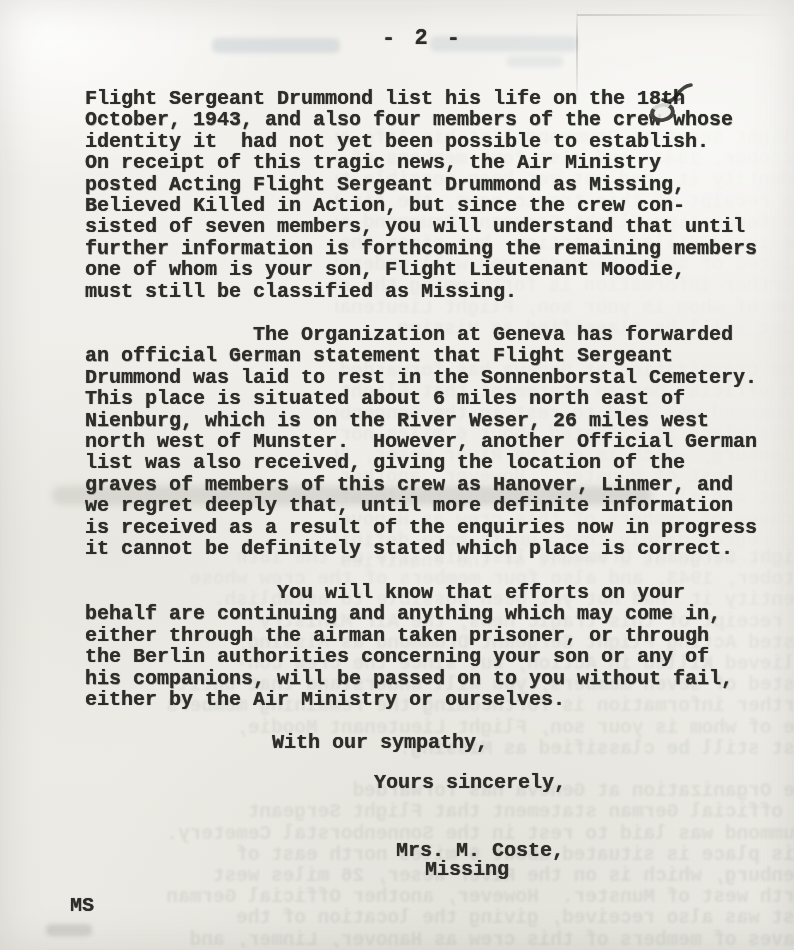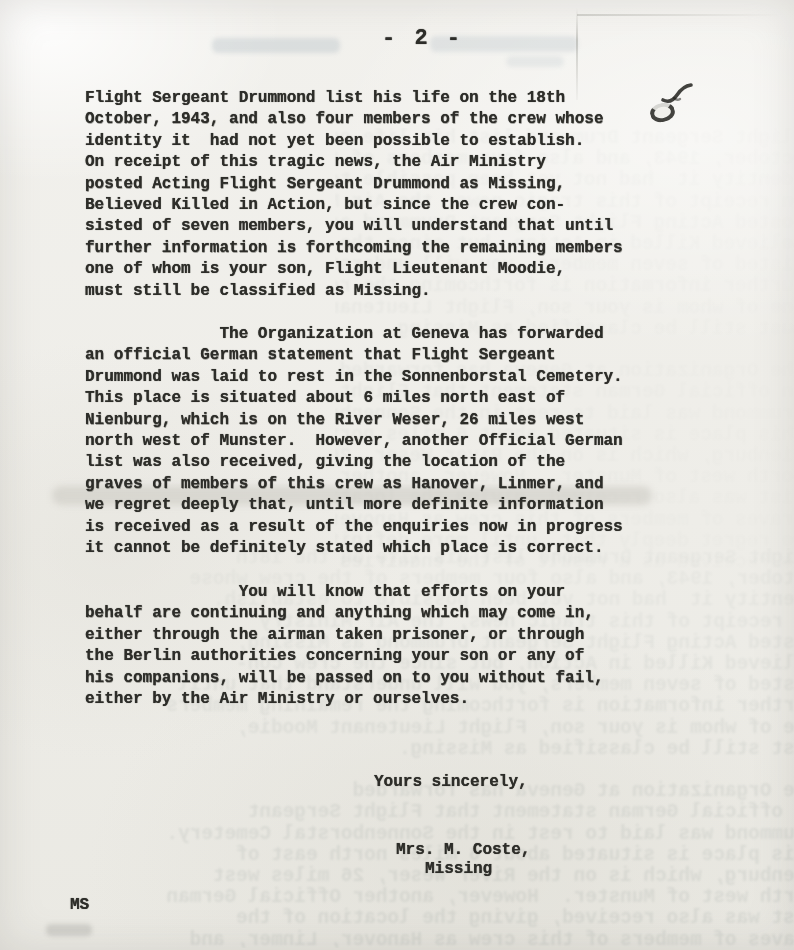--- a/index.html
+++ b/index.html
@@ -16,21 +16,21 @@
       linear-gradient(180deg, #f2f1ed 0%, #eeede8 55%, #eae9e3 100%);
     box-shadow: inset 0 0 42px rgba(120,118,110,0.18);
     font-family: "Liberation Mono", "DejaVu Sans Mono", monospace;
   }
 
   
   .ink {
     position: absolute;
     color: #2d2d29;
     font-weight: 700;
-    font-size: 16px;
+    font-size: 20px;
     text-shadow: 0 0 0.8px rgba(48,48,42,0.85), 0.4px 0.4px 0.6px rgba(48,48,42,0.35);
     white-space: pre;
   }
   .para .tline { height: 21.4px; line-height: 21.4px; }
   .para .tline:nth-child(3n+2) { transform: translateY(0.4px); }
   .para .tline:nth-child(4n+3) { transform: translateY(-0.3px); }
   .pageno {
     font-size: 22px;
     letter-spacing: 3px;
     text-shadow: 0 0 1px rgba(40,40,36,0.9);
@@ -162,20 +162,21 @@
   <div class="crease-h"></div>
 
   <div class="band"></div>
 
   <div class="ink pageno" style="left:382px; top:26px;">- 2 -</div>
 
   <div class="ink para" style="left:85px; top:88px;"><div class="tline">Flight Sergeant Drummond list his life on the 18th</div><div class="tline">October, 1943, and also four members of the crew whose</div><div class="tline">identity it  had not yet been possible to establish.</div><div class="tline">On receipt of this tragic news, the Air Ministry</div><div class="tline">posted Acting Flight Sergeant Drummond as Missing,</div><div class="tline">Believed Killed in Action, but since the crew con-</div><div class="tline">sisted of seven members, you will understand that until</div><div class="tline">further information is forthcoming the remaining members</div><div class="tline">one of whom is your son, Flight Lieutenant Moodie,</div><div class="tline">must still be classified as Missing.</div></div>
   <div class="ink para" style="left:85px; top:324px;"><div class="tline">              The Organization at Geneva has forwarded</div><div class="tline">an official German statement that Flight Sergeant</div><div class="tline">Drummond was laid to rest in the Sonnenborstal Cemetery.</div><div class="tline">This place is situated about 6 miles north east of</div><div class="tline">Nienburg, which is on the River Weser, 26 miles west</div><div class="tline">north west of Munster.  However, another Official German</div><div class="tline">list was also received, giving the location of the</div><div class="tline">graves of members of this crew as Hanover, Linmer, and</div><div class="tline">we regret deeply that, until more definite information</div><div class="tline">is received as a result of the enquiries now in progress</div><div class="tline">it cannot be definitely stated which place is correct.</div></div>
   <div class="ink para" style="left:85px; top:582px;"><div class="tline">                You will know that efforts on your</div><div class="tline">behalf are continuing and anything which may come in,</div><div class="tline">either through the airman taken prisoner, or through</div><div class="tline">the Berlin authorities concerning your son or any of</div><div class="tline">his companions, will be passed on to you without fail,</div><div class="tline">either by the Air Ministry or ourselves.</div></div>
 
+  <div class="ink closing-line" style="left:272px; top:732px;">With our sympathy,</div>
   <div class="ink closing-line" style="left:396px; top:840px;">Mrs. M. Coste,</div>
   <div class="ink closing-line" style="left:374px; top:772px;">Yours sincerely,</div>
   <div class="ink closing-line" style="left:425px; top:859px;">Missing</div>
   <div class="ink closing-line" style="left:70px; top:895px;">MS</div>
 
   <div class="smudge smudge-18">
     <svg width="34" height="26" aria-hidden="true">
       <path d="M3 18 Q11 22 17 13 T31 3" stroke="rgba(26,26,22,0.82)" stroke-width="3.6" fill="none" stroke-linecap="round"></path>
       <path d="M14 16 q3 3 6 1" stroke="rgba(26,26,22,0.5)" stroke-width="2.4" fill="none" stroke-linecap="round"></path>
     </svg>

